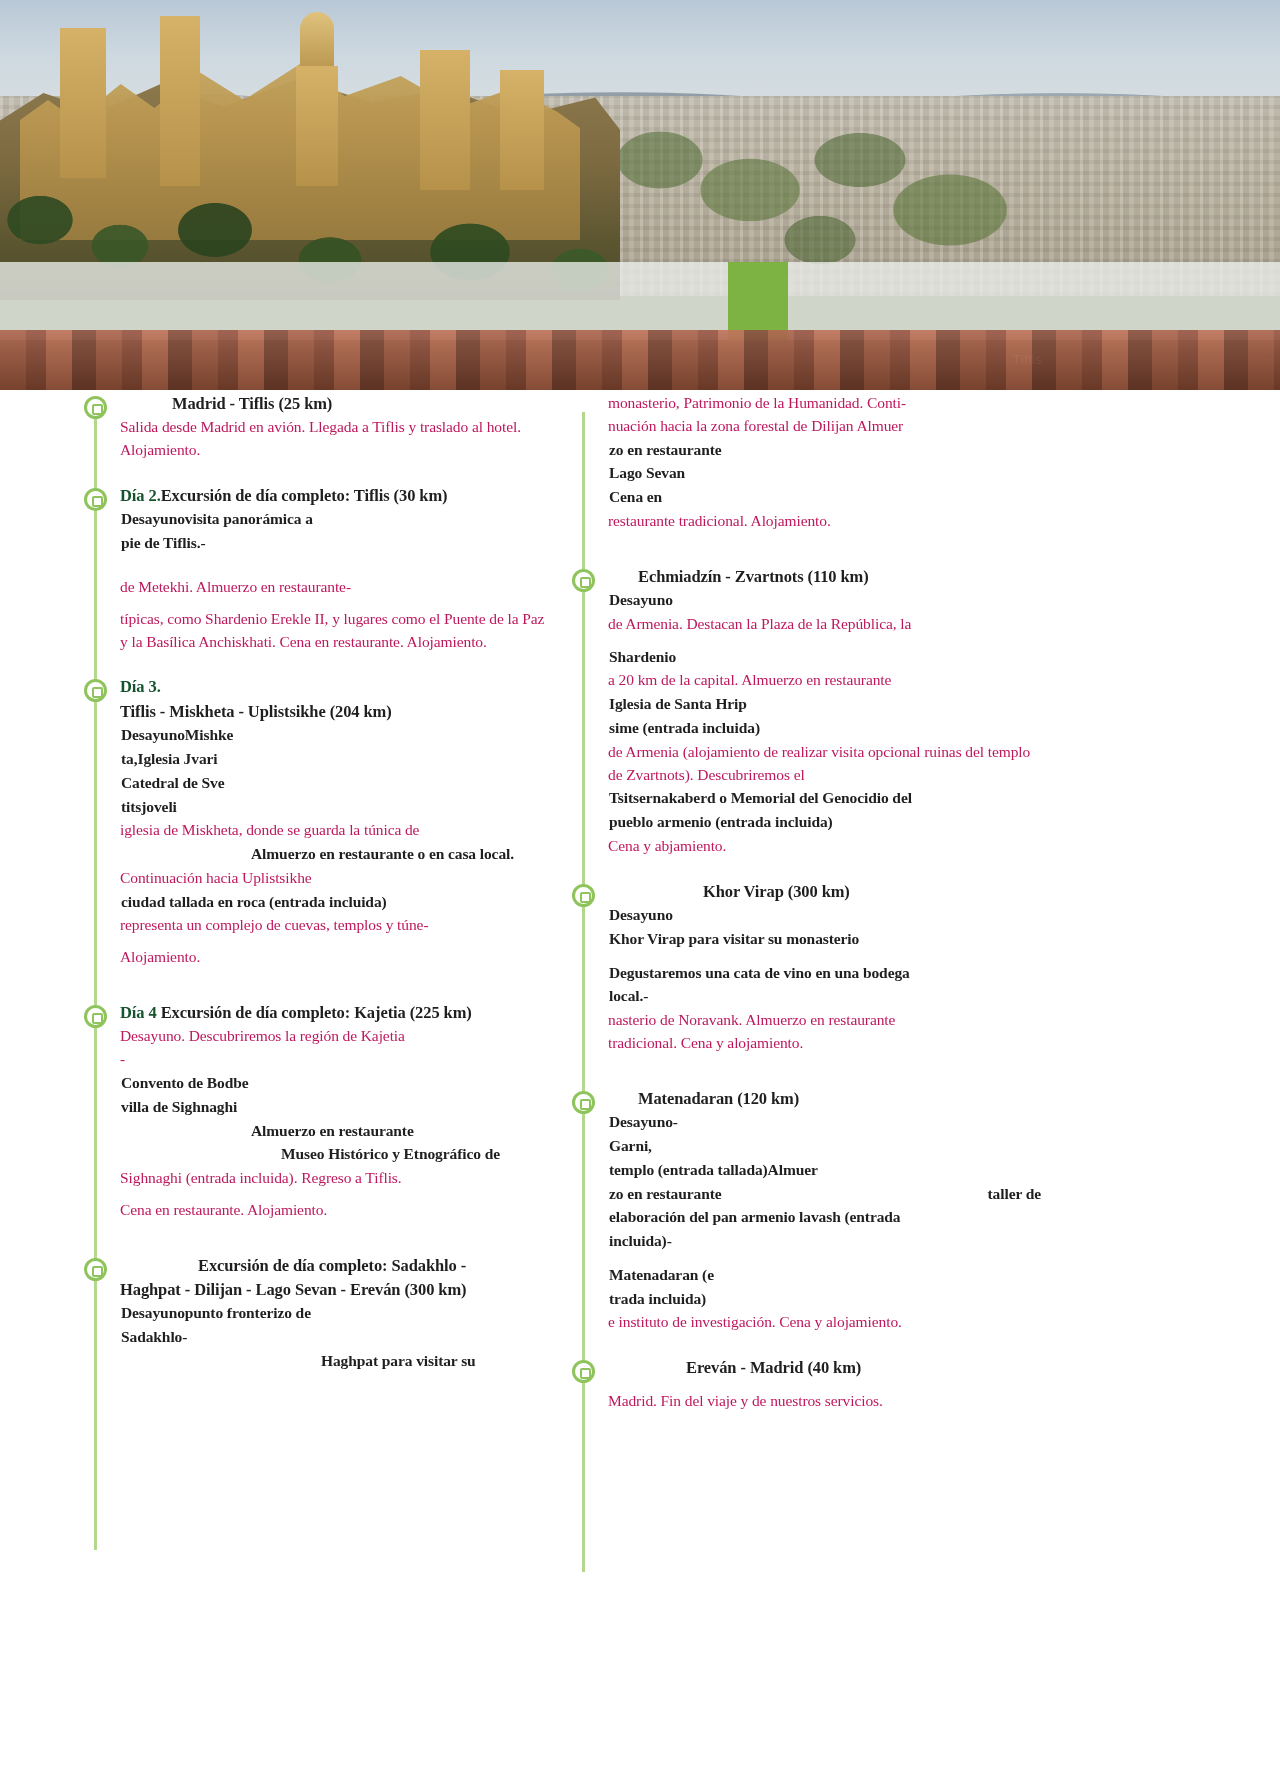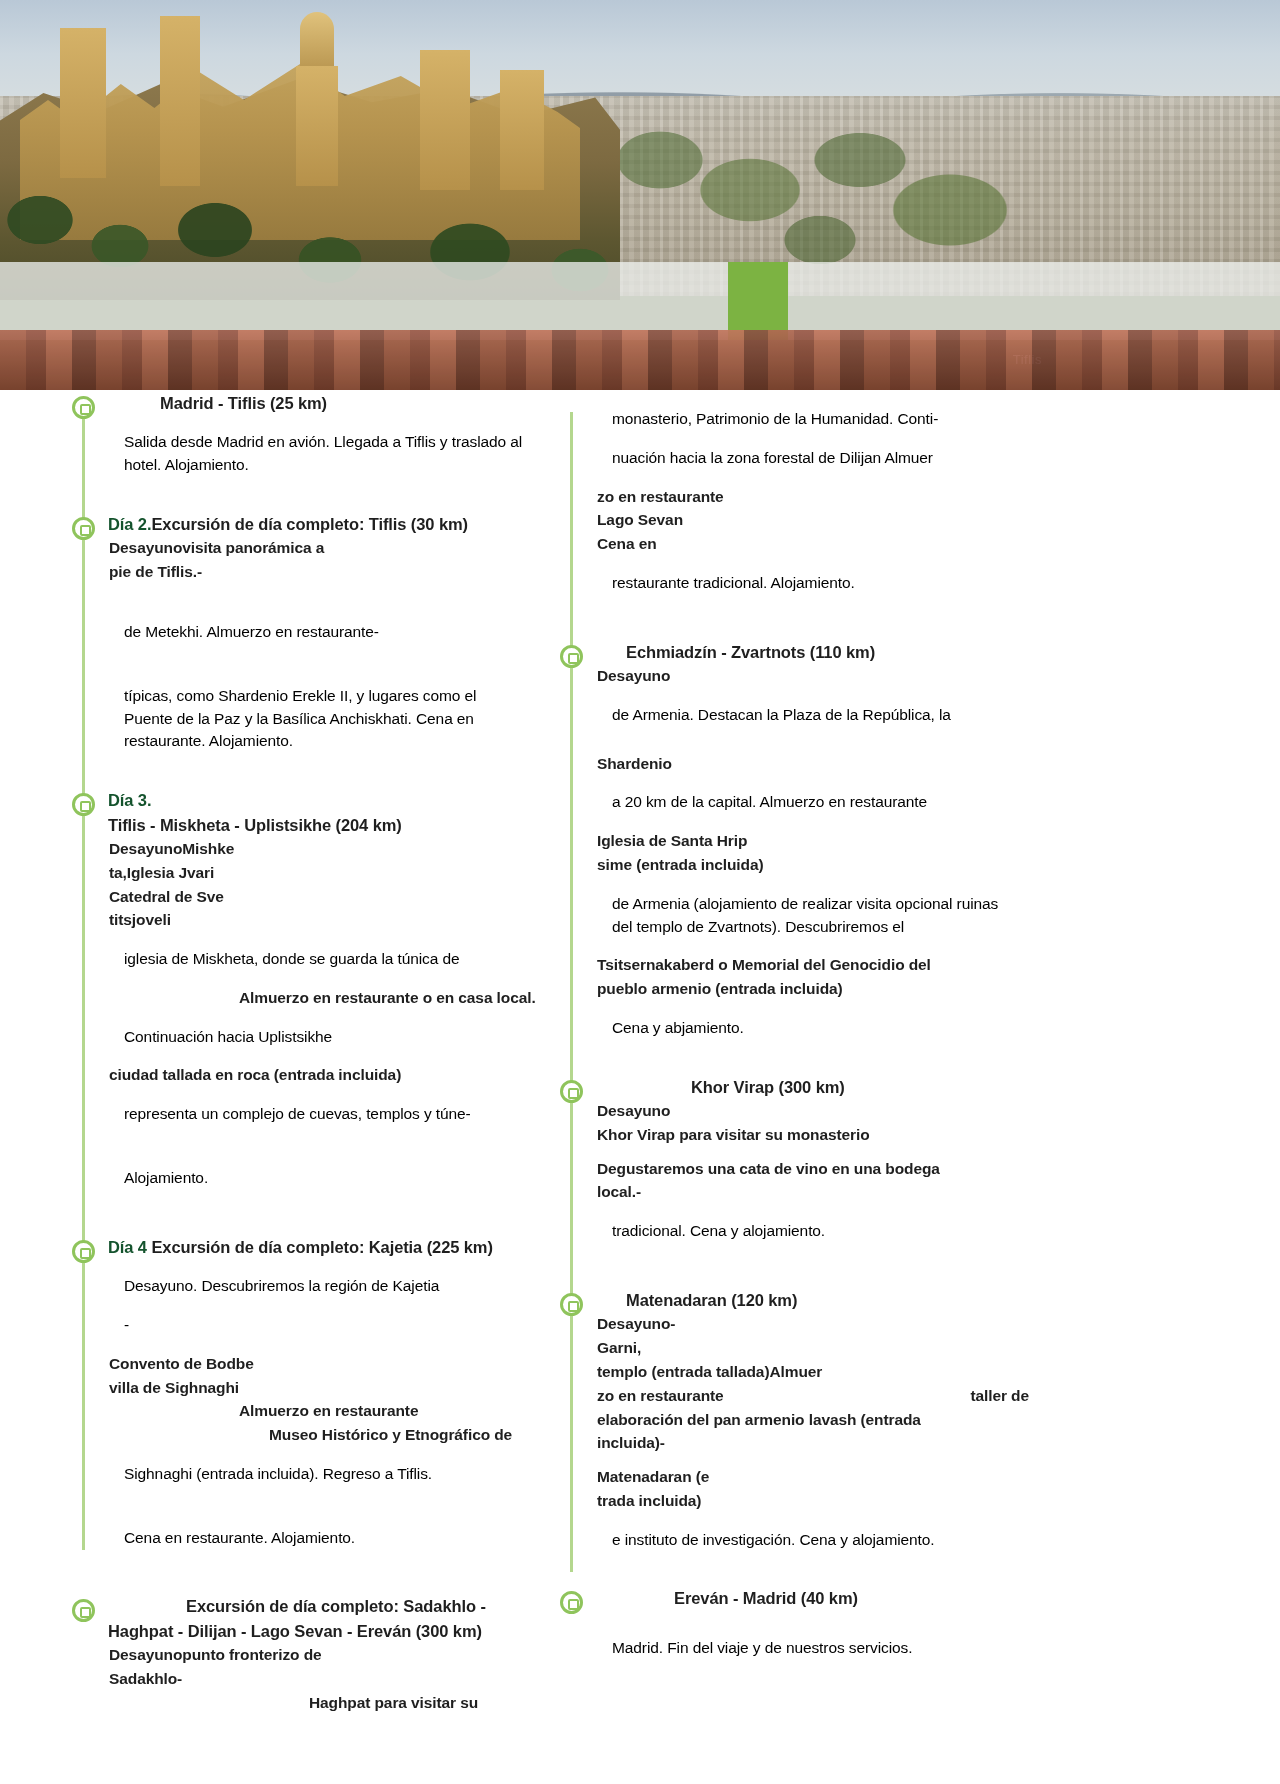--- a/index.html
+++ b/index.html
@@ -110,22 +110,23 @@
       #8c4630;
     opacity:.92;
   }
   .roofs:after{
     content:"";position:absolute;inset:0;
     background:linear-gradient(180deg,rgba(255,255,255,.12),rgba(0,0,0,.28));
   }
 
   
   .content{
-    position:absolute;left:0;top:392px;width:1260px;height:1392px;
+    position:absolute;left:12px;top:392px;width:1260px;height:1392px;
     background:#fff;
+    font-family:Liberation Serif, serif;
   }
   .col{
     position:absolute;top:0;width:470px;
   }
   .col-left{left:72px;}
   .col-right{left:560px;}
 
   .rail{
     position:absolute;left:10px;top:18px;width:3px;
     background:#b4d78e;
@@ -158,22 +159,22 @@
   .ttl .daynum{color:#14532d;}
   .ind-1{padding-left:52px;}
   .ind-2{padding-left:30px;}
   .ind-3{padding-left:78px;}
   .ind-4{padding-left:95px;}
   .ind-5{padding-left:130px;}
   .ind-6{padding-left:160px;}
   .ind-7{padding-left:200px;}
 
   p.body{
-    font-size:15.5px;line-height:1.47;color:#000000;
-    margin:16px;font-weight:normal;letter-spacing:-.1px;
+    font-size:15.5px;line-height:1.47;color:#be185d;
+    margin:0;font-weight:normal;letter-spacing:-.1px;
   }
   .gap{height:20px;}
   .gap-s{height:9px;}
   .gap-l{height:30px;}
   .strong-line{
     font-size:15.5px;line-height:1.47;color:#1f1f1f;font-weight:bold;margin:1px;
     letter-spacing:-.1px;
   }
 </style>
 </head>
@@ -305,20 +306,21 @@
     <div class="gap"></div>
 
     <div class="day">
       <span class="marker"></span>
       <p class="ttl ind-4">Khor Virap (300 km)</p>
       <p class="strong-line">Desayuno</p>
       <p class="strong-line">Khor Virap para visitar su monasterio</p>
       <div class="gap-s"></div>
       <p class="strong-line">Degustaremos una cata de vino en una bodega</p>
       <p class="strong-line">local.-</p>
+      <p class="body">nasterio de Noravank. Almuerzo en restaurante</p>
       <p class="body">tradicional. Cena y alojamiento.</p>
     </div>
 
     <div class="gap-l"></div>
 
     <div class="day">
       <span class="marker"></span>
       <p class="ttl ind-2">Matenadaran (120 km)</p>
       <p class="strong-line">Desayuno-</p>
       <p class="strong-line">Garni,</p>

